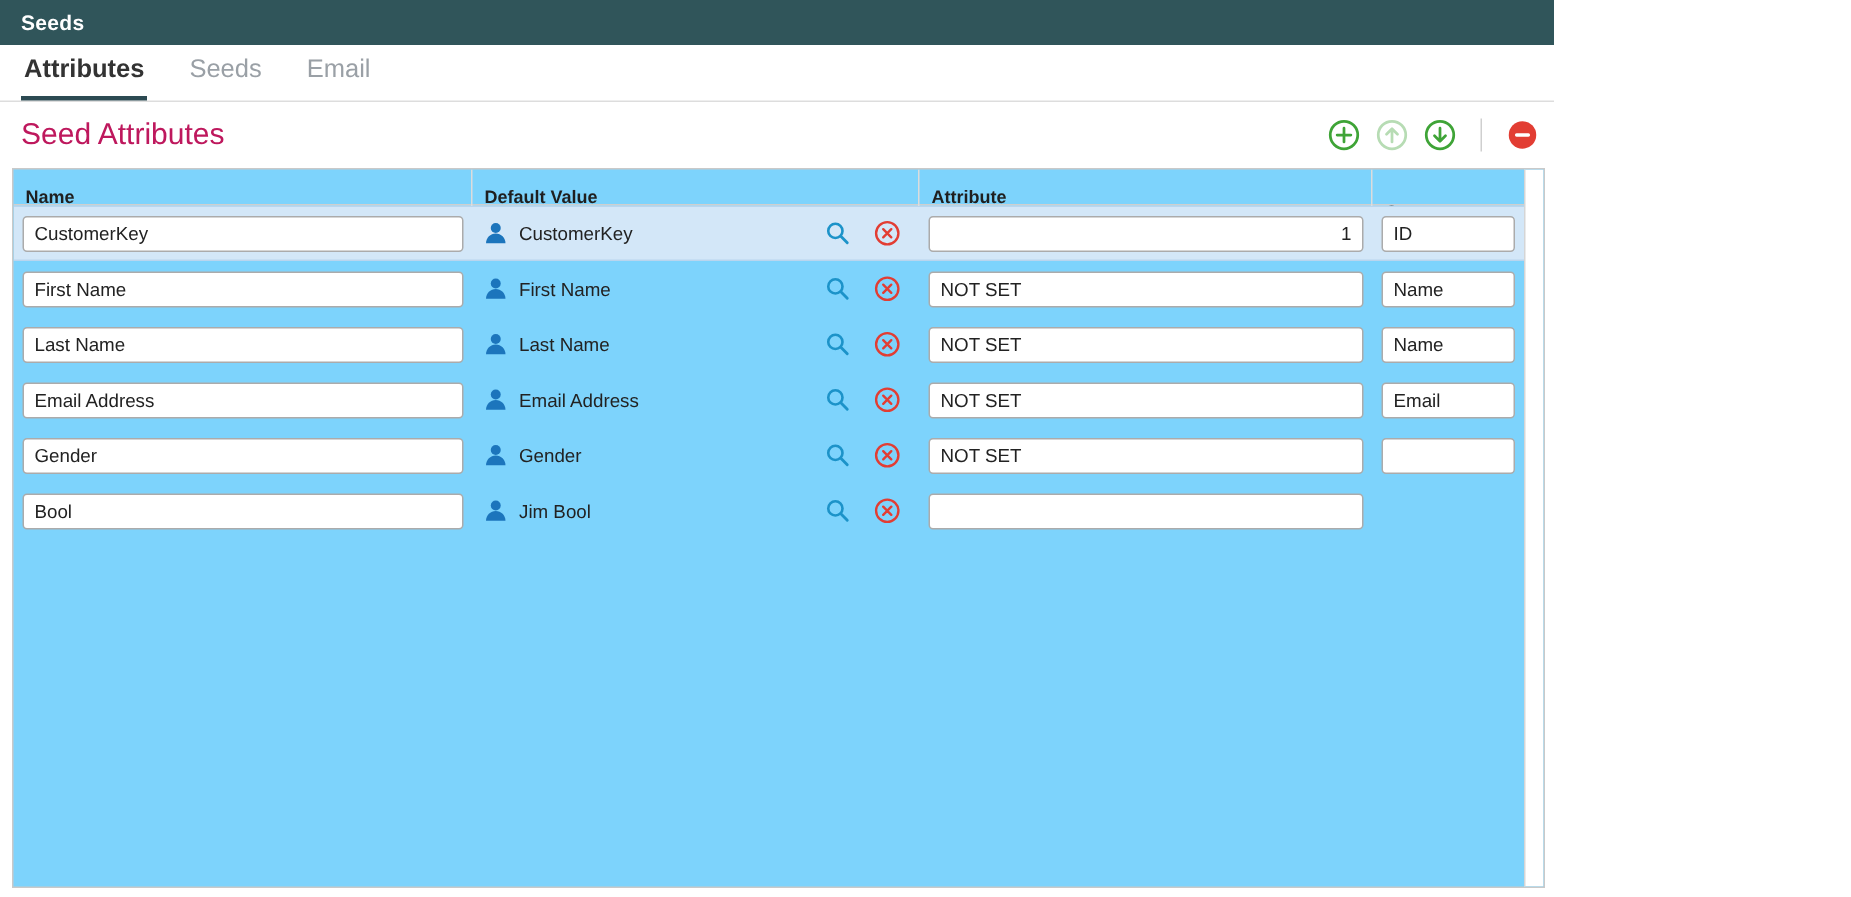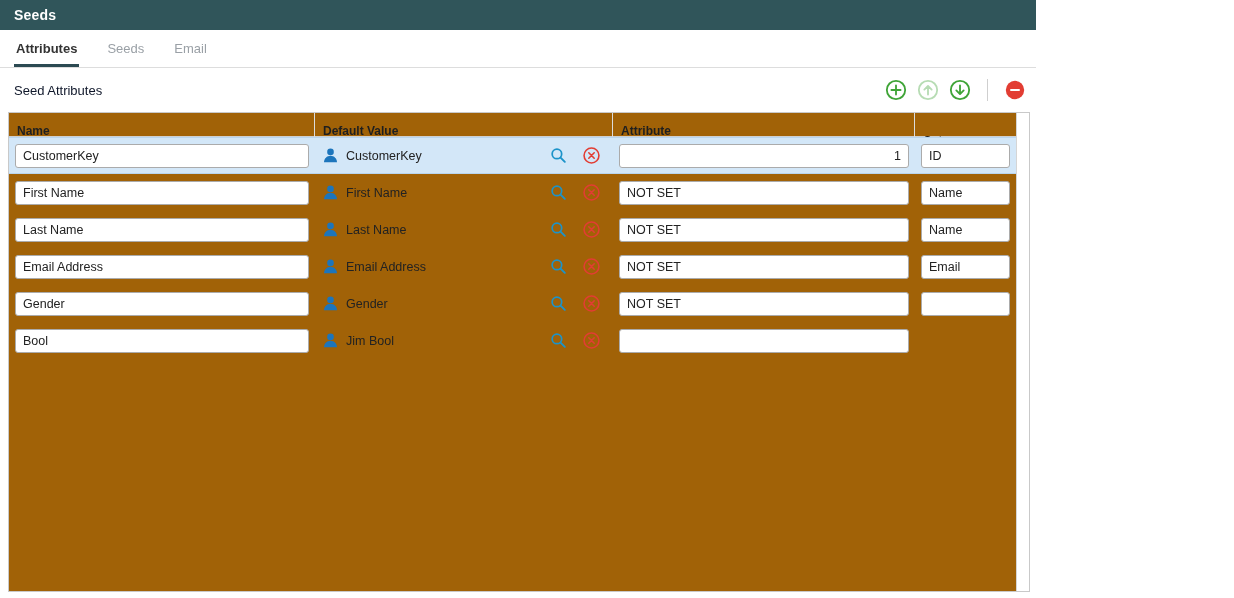--- a/index.html
+++ b/index.html
@@ -14,40 +14,40 @@
     display: flex; align-items: center; padding-left: 14px;
     font-size: 14px; font-weight: 600; letter-spacing: .2px; flex: 0 0 auto;
   }
 
   
   .tabbar {
     height: 38px; display: flex; align-items: flex-end;
     padding: 0 0 0 14px; border-bottom: 1px solid #ddd; flex: 0 0 auto;
   }
   .tab {
-    font-size: 13px; color: #9aa0a6; padding: 0 2px 8px 2px;
+    font-size: 17px; color: #9aa0a6; padding: 0 2px 8px 2px;
     margin-right: 26px; cursor: pointer; border-bottom: 3px solid transparent;
   }
   .tab.active { color: #333; font-weight: 700; border-bottom-color: #2c4a52; }
 
   
   .section-row {
     height: 44px; display: flex; align-items: center;
     padding: 0 10px 0 14px; flex: 0 0 auto;
   }
-  .section-title { font-size: 13px; color: #0f172a; }
+  .section-title { font-size: 20px; color: #be185d; }
   .toolbar { margin-left: auto; display: flex; align-items: center; gap: 10px; }
   .icon-btn { width: 22px; height: 22px; display: inline-flex; cursor: pointer; }
   .icon-btn.disabled { cursor: default; }
   .toolbar-sep { width: 1px; height: 22px; background: #cfcfcf; margin: 0 6px; }
 
   
   .panel {
     flex: 1 1 auto; margin: 0 6px 6px 8px;
-    border: 1px solid #c9c9c9; display: flex; overflow: hidden; background: #a16207; justify-content: space-between;
+    border: 1px solid #c9c9c9; display: flex; overflow: hidden; background: #7dd3fc; justify-content: space-between;
   }
   .panel-content { flex: 1 1 auto; display: flex; flex-direction: column; }
   .gutter { flex: 0 0 13px; border-left: 1px solid #d5d5d5; background: #fff; }
 
   .thead, .trow {
     display: grid;
     grid-template-columns: 306px 298px 302px 1fr;
   }
   .thead { height: 24px; border-bottom: 1px solid #cfcfcf; align-items: center; flex: 0 0 auto; }
   .th {

